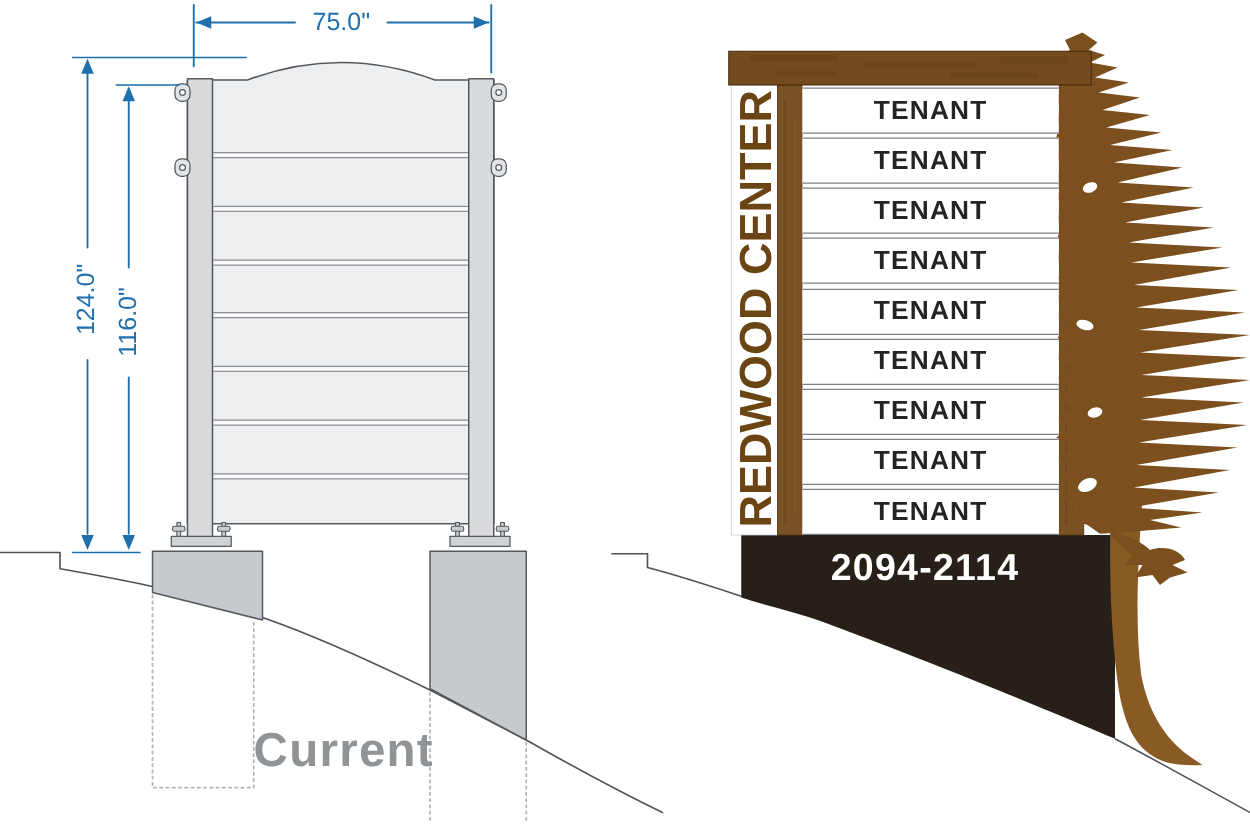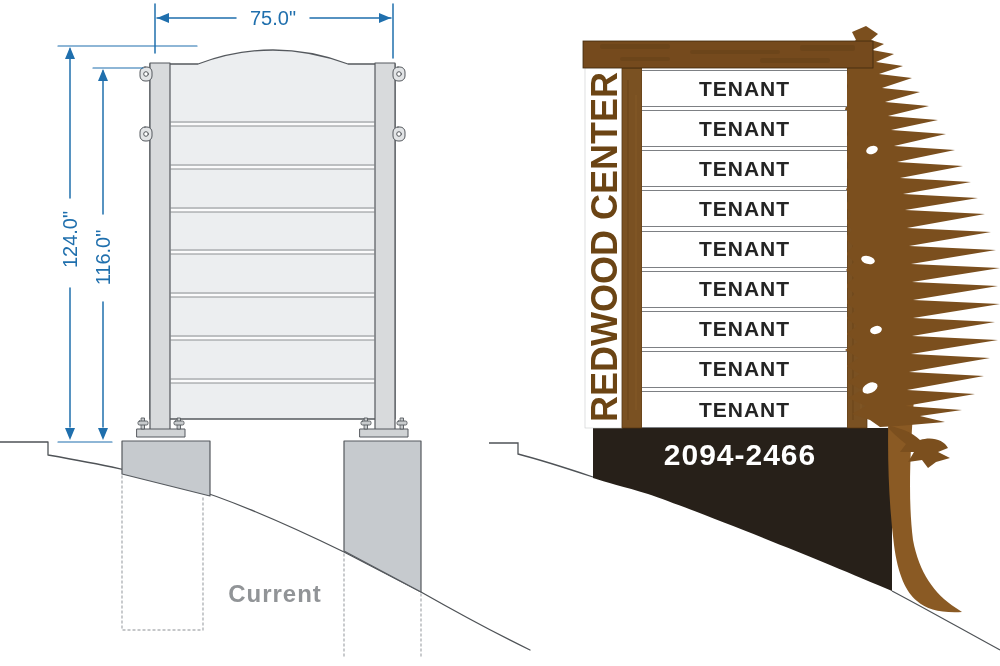--- a/index.html
+++ b/index.html
@@ -5,21 +5,21 @@
   html,body{margin:0;padding:0;background:#fff;}
   .stage{position:relative;width:1000px;height:666px;background:#fff;overflow:hidden;
          font-family:"Liberation Sans",sans-serif;}
   .stage svg.lineart{position:absolute;left:0;top:0;width:1000px;height:666px;}
 
   .dim-text{position:absolute;color:#1f6fad;font-size:20px;font-weight:400;
             text-align:center;white-space:nowrap;}
   .dim-vert{transform:rotate(-90deg);}
 
   .caption{position:absolute;color:#919497;font-weight:600;text-align:center;white-space:nowrap;}
-  .caption.current{left:180px;top:580px;width:190px;font-size:24px;letter-spacing:1px;}
+  .caption.current{left:180px;top:580px;width:190px;font-size:38px;letter-spacing:1px;}
   .caption.new{left:660px;top:586px;width:170px;font-size:31px;letter-spacing:4px;}
 
   .redwood-wrap{position:absolute;left:581px;top:66px;width:48px;height:362px;
                 display:flex;align-items:center;justify-content:center;overflow:visible;}
   .redwood-text{transform:rotate(-90deg);white-space:nowrap;font-size:36px;font-weight:800;
                 letter-spacing:0px;color:#6b4414;
                 text-shadow:-2px 0 0 #fff,2px 0 0 #fff,0 -2px 0 #fff,0 2px 0 #fff,
                             -2px -2px 0 #fff,2px 2px 0 #fff,-2px 2px 0 #fff,2px -2px 0 #fff;}
 
   .tenant-col{position:absolute;left:642px;top:70px;width:205px;height:358px;
@@ -241,15 +241,15 @@
       <span class="tenant-label">TENANT</span>
       </div>
     <div class="tenant-row">
       <span class="tenant-label">TENANT</span>
       </div>
     <div class="tenant-row">
       <span class="tenant-label">TENANT</span>
       </div>
   </div>
 
-  <div class="address">2094-2466</div>
+  <div class="address">2094-2114</div>
 
 </div>
 
 </body></html>

